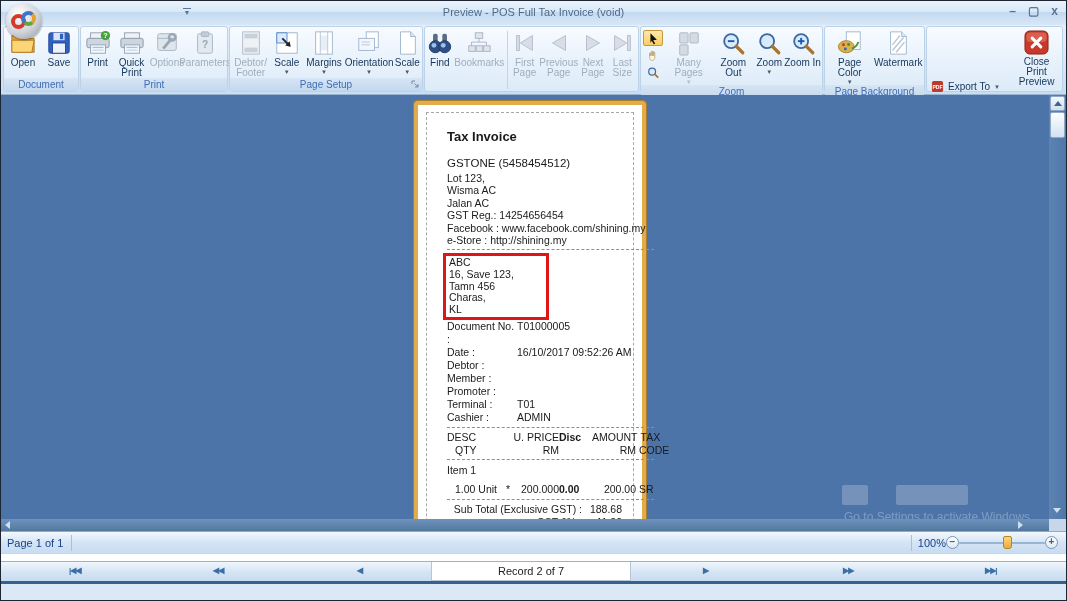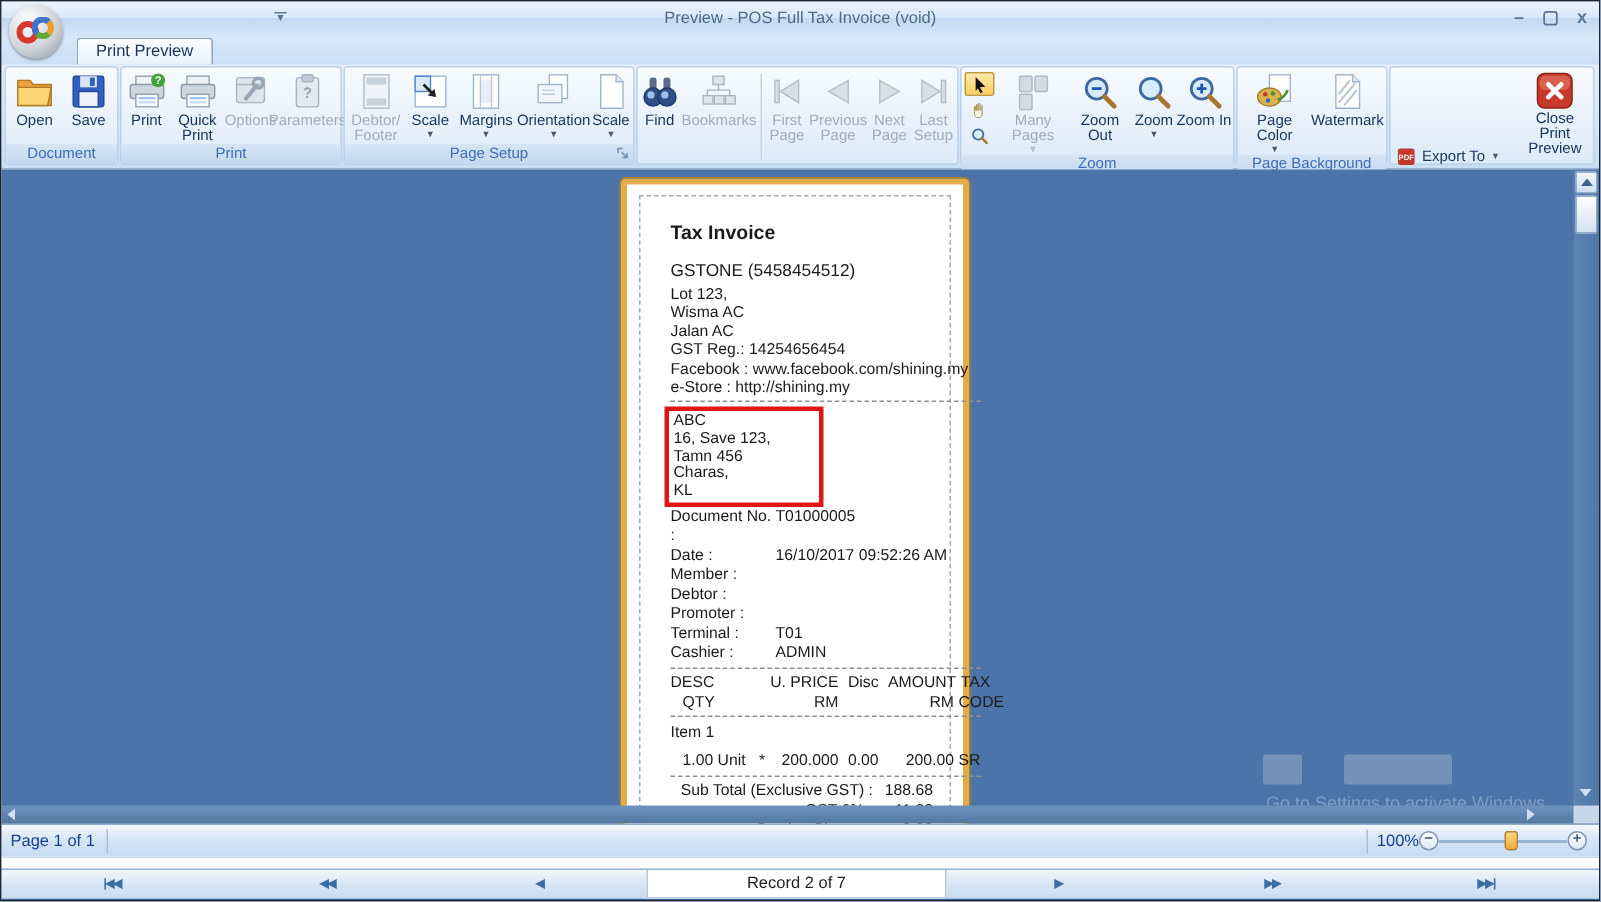--- a/index.html
+++ b/index.html
@@ -53,21 +53,21 @@
   .rcpt{position:absolute;left:29px;top:7px;width:207px;font-size:10.5px;color:#1a1a1a;}
   .rcpt-title{font-weight:bold;font-size:13px;margin-top:17px;}
   .rcpt-co{font-size:11.5px;margin-top:13px;}
   .addr{margin-top:3px;line-height:12.4px;}
   .dash{border-top:1px dashed #8f8f8f;margin:3px 0;}
   .custbox{border:3px solid #e01616;width:106px;padding:1px 0 2px 3px;margin-left:-4px;line-height:11.6px;}
   .kv{display:flex;line-height:13px;}
   .kv .k{flex:0 0 70px;}
   .thead{display:flex;line-height:12.5px;}
   .c-desc{flex:0 0 56px;} .c-star{flex:0 0 10px;text-align:center;}
-  .c-price{flex:0 0 46px;text-align:right;} .c-disc{flex:0 0 33px;text-align:center;}
+  .c-price{flex:0 0 46px;text-align:right;} .c-disc{flex:0 0 33px;text-align:left;font-weight:bold;}
   .c-amt{flex:0 0 44px;text-align:right;} .c-tax{flex:0 0 18px;padding-left:3px;}
   .trow{display:flex;line-height:13px;}
   .trow .tl{flex:0 0 135px;text-align:right;} .trow .tv{flex:0 0 40px;text-align:right;}
 
   
   .vscroll{position:absolute;right:0;top:0;bottom:12px;width:17px;background:linear-gradient(90deg,#5d83b2,#4f77a8);}
   .vbtn{position:absolute;left:1px;width:15px;height:15px;border-radius:2px;background:linear-gradient(#f2f7fc,#cfe0f1);
     border:1px solid #8fa9c8;display:flex;align-items:center;justify-content:center;}
   .tri-up{width:0;height:0;border-left:4px solid transparent;border-right:4px solid transparent;border-bottom:5px solid #43628b;}
   .tri-dn-lite{position:absolute;left:4px;bottom:6px;width:0;height:0;border-left:4px solid transparent;border-right:4px solid transparent;border-top:5px solid #cfdff2;}
@@ -114,23 +114,20 @@
     </div>
     <div class="qat"><span class="bar"></span>▼</div>
     <div class="title">Preview - POS Full Tax Invoice (void)</div>
     <div class="winbtns">
       <span>–</span>
       <span>▢</span>
       <span>x</span>
     </div>
   </div>
 
-  <div class="tabrow">
-    <div class="tab">Print Preview</div>
-  </div>
 
   <div class="ribbon">
 
     <div class="rgroup" style="width:77px">
       <div class="rbody">
         <div class="rbtn" style="width:36px">
           <svg class="ico" width="26" height="26" viewBox="0 0 28 28">
               <path d="M2 6h9l2 3h13v15H2z" fill="#e8a33d" stroke="#b27b22"></path>
               <path d="M2 11h24l-2.5 13H2z" fill="#fcd577" stroke="#b27b22"></path>
             </svg>
@@ -292,21 +289,21 @@
           <svg class="ico" width="26" height="26" viewBox="0 0 28 28">
               <path d="M7 6v16l14-8z" fill="#d8dee8" stroke="#b3bdc9"></path>
             </svg>
           <span class="lbl">Next Page</span>
         </div>
         <div class="rbtn disabled" style="width:32px">
           <svg class="ico" width="26" height="26" viewBox="0 0 28 28">
               <path d="M6 6v16l13-8z" fill="#d8dee8" stroke="#b3bdc9"></path>
               <rect x="20" y="6" width="3" height="16" fill="#d8dee8" stroke="#b3bdc9"></rect>
             </svg>
-          <span class="lbl">Last Setup</span>
+          <span class="lbl">Last Size</span>
         </div>
       </div>
     </div>
 
     <div class="rgroup" style="width:183px">
       <div class="rbody">
         <div class="minicol">
           <div class="minibtn sel">
             <svg width="12" height="13" viewBox="0 0 14 14">
                 <path d="M4 1l7.5 7.5-4.3.4 2.4 3.8-1.8 1-2.2-4L4 12z" fill="#111"></path>
@@ -458,25 +455,25 @@
         <div>
           <div class="kv">
               <span class="k">Document No. :</span>
               <span>T01000005</span>
             </div>
           <div class="kv">
               <span class="k">Date :</span>
               <span>16/10/2017 09:52:26 AM</span>
             </div>
           <div class="kv">
+              <span class="k">Debtor :</span>
+              <span></span>
+            </div>
+          <div class="kv">
               <span class="k">Member :</span>
-              <span></span>
-            </div>
-          <div class="kv">
-              <span class="k">Debtor :</span>
               <span></span>
             </div>
           <div class="kv">
               <span class="k">Promoter :</span>
               <span></span>
             </div>
           <div class="kv">
               <span class="k">Terminal :</span>
               <span>T01</span>
             </div>

